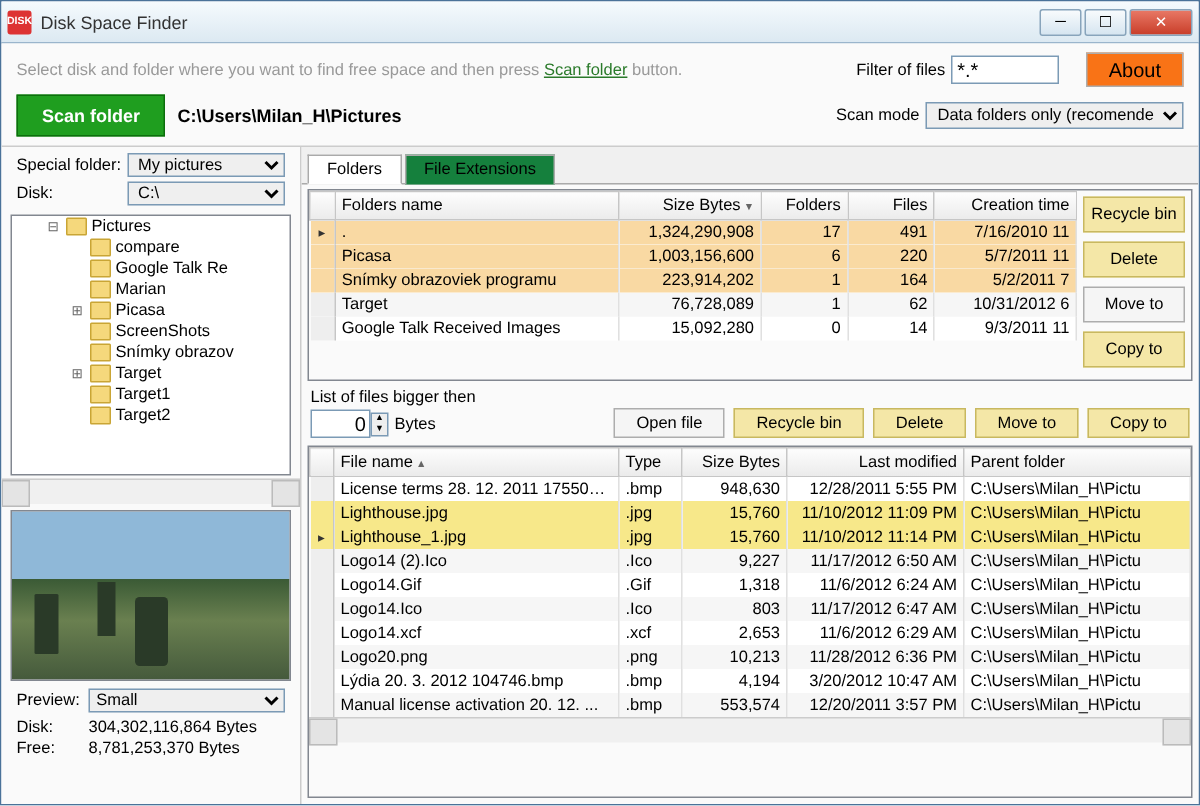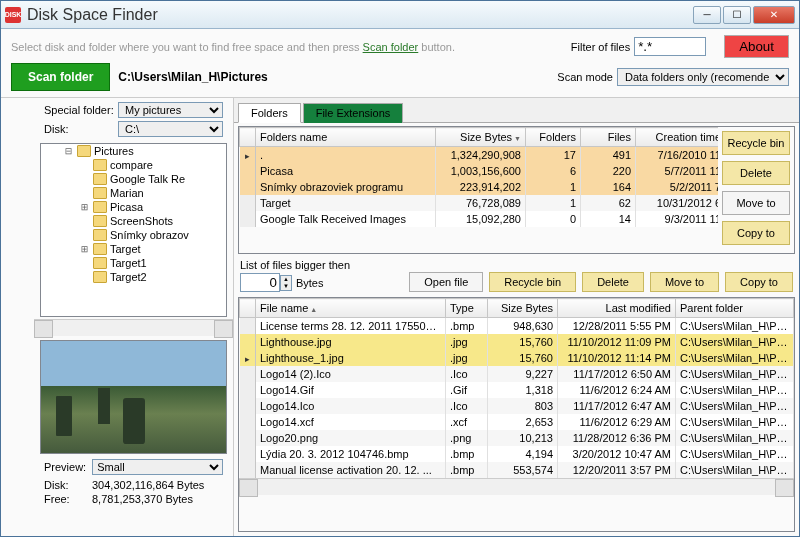--- a/index.html
+++ b/index.html
@@ -1,36 +1,36 @@
 <!DOCTYPE html>
 <html><head>
 <meta charset="utf-8">
 <style>
 * { box-sizing: border-box; margin: 0; padding: 0; }
 body { font-family: "Segoe UI", Tahoma, sans-serif; font-size: 11px; background: #d4e4f0; width: 800px; height: 537px; overflow: hidden; }
 .window { width: 800px; height: 537px; background: #fff; border: 1px solid #4a7299; display: flex; flex-direction: column; }
 .titlebar { height: 28px; background: linear-gradient(to bottom, #f5fafd, #dce9f2); display: flex; align-items: center; padding: 0 4px; border-bottom: 1px solid #9ab5cc; }
 .titlebar-icon { width: 16px; height: 16px; background: #d33; border-radius: 2px; display: flex; align-items: center; justify-content: center; color: #fff; font-size: 7px; font-weight: bold; margin-right: 6px; }
-.titlebar-text { flex: 1; color: #333; font-size: 16px; }
+.titlebar-text { flex: 1; color: #333; font-size: 12px; }
 .win-btns { display: flex; gap: 2px; }
 .win-btn { width: 28px; height: 18px; border: 1px solid #88a4bb; background: linear-gradient(to bottom, #f8fbfd, #d6e5f0); border-radius: 2px; display: flex; align-items: center; justify-content: center; cursor: pointer; font-size: 10px; }
 .win-btn.close { background: linear-gradient(to bottom, #e87865, #c93e2a); color: #fff; width: 42px; }
 .content { flex: 1; display: flex; flex-direction: column; background: #fafafa; overflow: hidden; }
 .top-row { padding: 6px 10px 2px 10px; display: flex; align-items: center; gap: 6px; }
 .instr { color: #999; font-size: 11px; }
 .instr a { color: #2a7a2a; text-decoration: underline; }
 .filter-area { margin-left: auto; display: flex; align-items: center; gap: 4px; }
 .filter-area input { width: 72px; border: 1px solid #7b9ab5; padding: 1px 3px; }
-.about-btn { padding: 3px 14px; background: #ef4444; border: 1px solid #adadad; cursor: pointer; margin-left: 12px; }
+.about-btn { padding: 3px 14px; background: #f97316; border: 1px solid #adadad; cursor: pointer; margin-left: 12px; }
 .row2 { padding: 3px 10px 6px 10px; display: flex; align-items: center; gap: 8px; }
 .scan-btn { background: #1f9e1f; color: #fff; font-weight: bold; padding: 6px 16px; border: 1px solid #0c6e0c; cursor: pointer; font-size: 12px; }
 .path-text { font-weight: bold; font-size: 12px; }
 .scan-mode-sel { padding: 1px 3px; border: 1px solid #7b9ab5; width: 172px; font-size: 11px; }
 .main { flex: 1; display: flex; overflow: hidden; border-top: 1px solid #ccc; }
-.left-pane { width: 200px; display: flex; flex-direction: column; border-right: 1px solid #ccc; background: #fafafa; margin-left: 33px; }
+.left-pane { width: 200px; display: flex; flex-direction: column; border-right: 1px solid #ccc; background: #fafafa; }
 .left-controls { padding: 4px 10px; display: grid; grid-template-columns: 70px 1fr; gap: 3px 4px; align-items: center; }
 .left-controls select { border: 1px solid #7b9ab5; padding: 0 2px; font-size: 11px; width: 100%; }
 .tree { flex: 0 0 174px; background: #fff; border: 1px solid #828790; margin: 2px 6px; overflow: auto; font-size: 11px; }
 .tree-item { display: flex; align-items: center; padding: 1px 0 1px 4px; white-space: nowrap; cursor: pointer; }
 .tree-item .exp { width: 11px; text-align: center; color: #666; font-size: 9px; }
 .tree-item .ico { width: 14px; height: 12px; background: #f5d87c; border: 1px solid #c9a535; border-radius: 1px; margin: 0 3px; }
 .preview-img { height: 114px; margin: 4px 6px 2px 6px; border: 1px solid #828790; background: linear-gradient(to bottom, #8fb8d8 0%, #8fb8d8 40%, #3a5a35 40%, #6a8050 65%, #455a3c 100%); position: relative; }
 .preview-img::after { content: ""; position: absolute; top: 55px; left: 15px; width: 16px; height: 40px; background: #2a3a28; border-radius: 1px; box-shadow: 40px -10px 0 -2px #2a3a28, 70px 5px 0 3px #2a3a28; }
 .preview-row { display: flex; align-items: center; padding: 3px 10px; gap: 6px; }
 .preview-row select { border: 1px solid #7b9ab5; font-size: 11px; flex: 1; }

